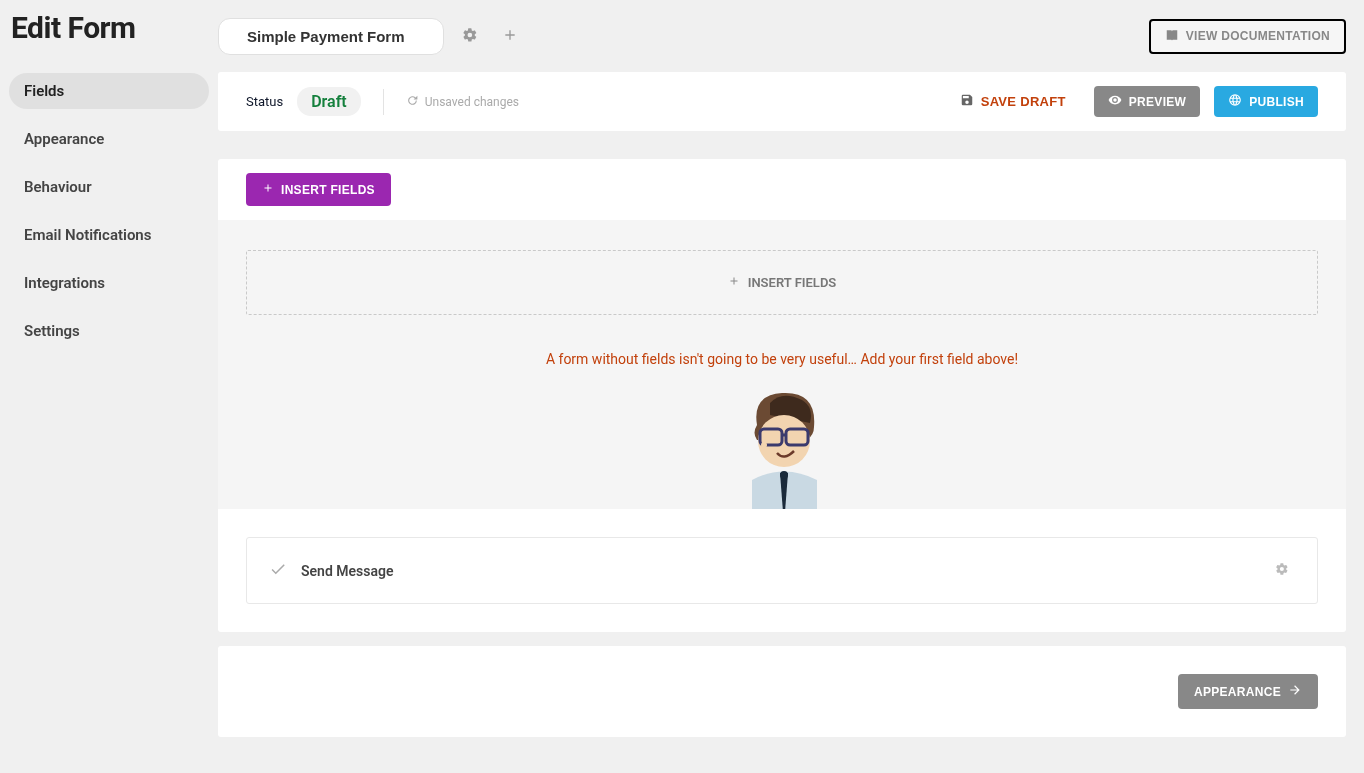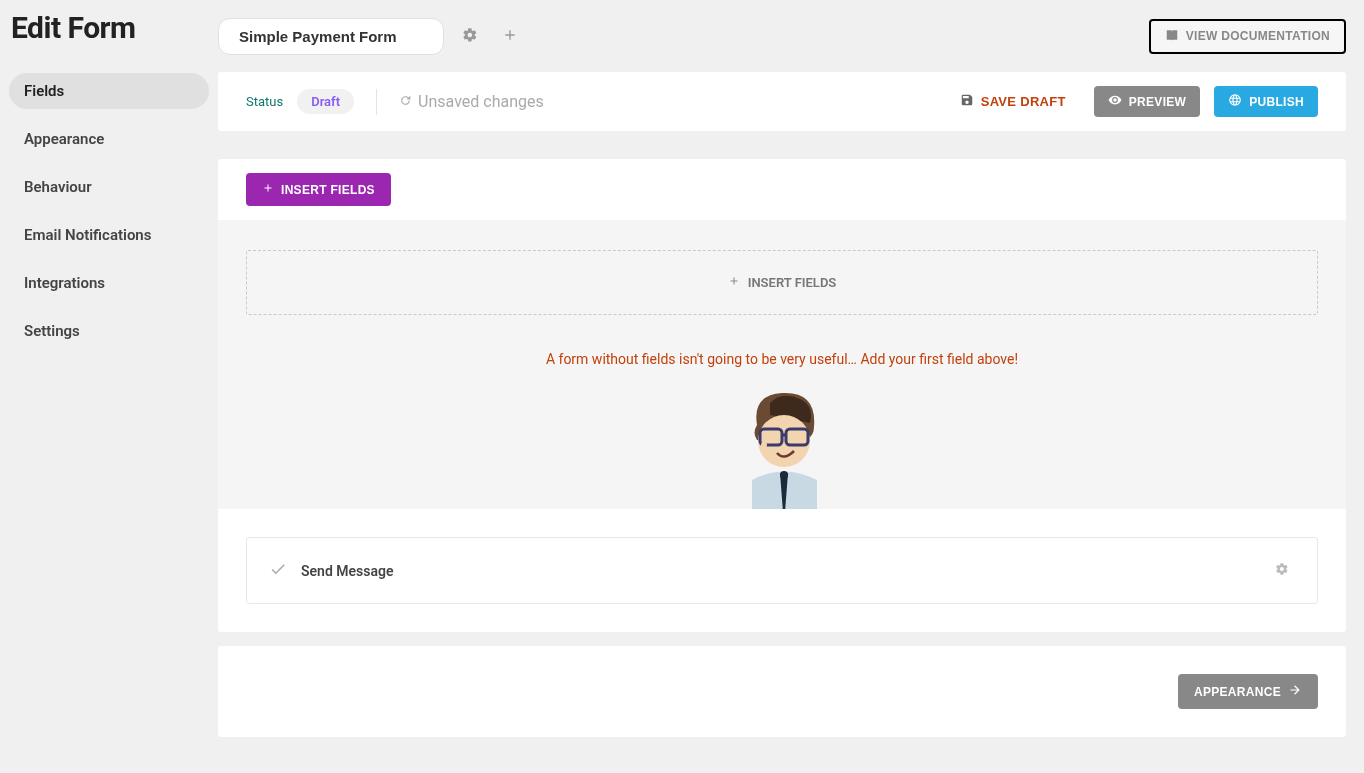--- a/index.html
+++ b/index.html
@@ -46,21 +46,21 @@
 }
 .topbar {
   display: flex;
   align-items: center;
   gap: 12px;
   padding: 12px 18px 0 0;
   min-height: 60px;
 }
 .form-name-input {
   width: 226px;
-  padding: 9px 20px;
+  padding: 9px 28px;
   font-size: 15px;
   font-weight: 600;
   color: #333;
   background: #fff;
   border: 1px solid #e0e0e0;
   border-radius: 12px;
 }
 .icon-btn {
   background: none;
   border: none;
@@ -111,38 +111,38 @@
   background: #fff;
   border-radius: 3px;
 }
 
 .status-row {
   display: flex;
   align-items: center;
   padding: 14px 28px;
   gap: 14px;
 }
-.status-label { font-size: 13px; color: #0f766e; }
+.status-label { font-size: 13px; color: #0f172a; }
 .status-pill {
   background: #f1f1f1;
   border-radius: 14px;
   padding: 5px 14px;
-  font-size: 13px;
-  font-weight: 600;
-  color: #8b5cf6;
+  font-size: 16px;
+  font-weight: 600;
+  color: #15803d;
 }
 .divider-v {
   width: 1px;
   height: 26px;
   background: #e3e3e3;
   margin: 0 8px;
 }
 .unsaved {
   color: #aaa;
-  font-size: 16px;
+  font-size: 12px;
   display: inline-flex;
   align-items: center;
   gap: 6px;
 }
 .unsaved svg { fill: #aaa; width: 13px; height: 13px; }
 
 .insert-row {
   padding: 14px 28px;
 }
 .canvas-area {

